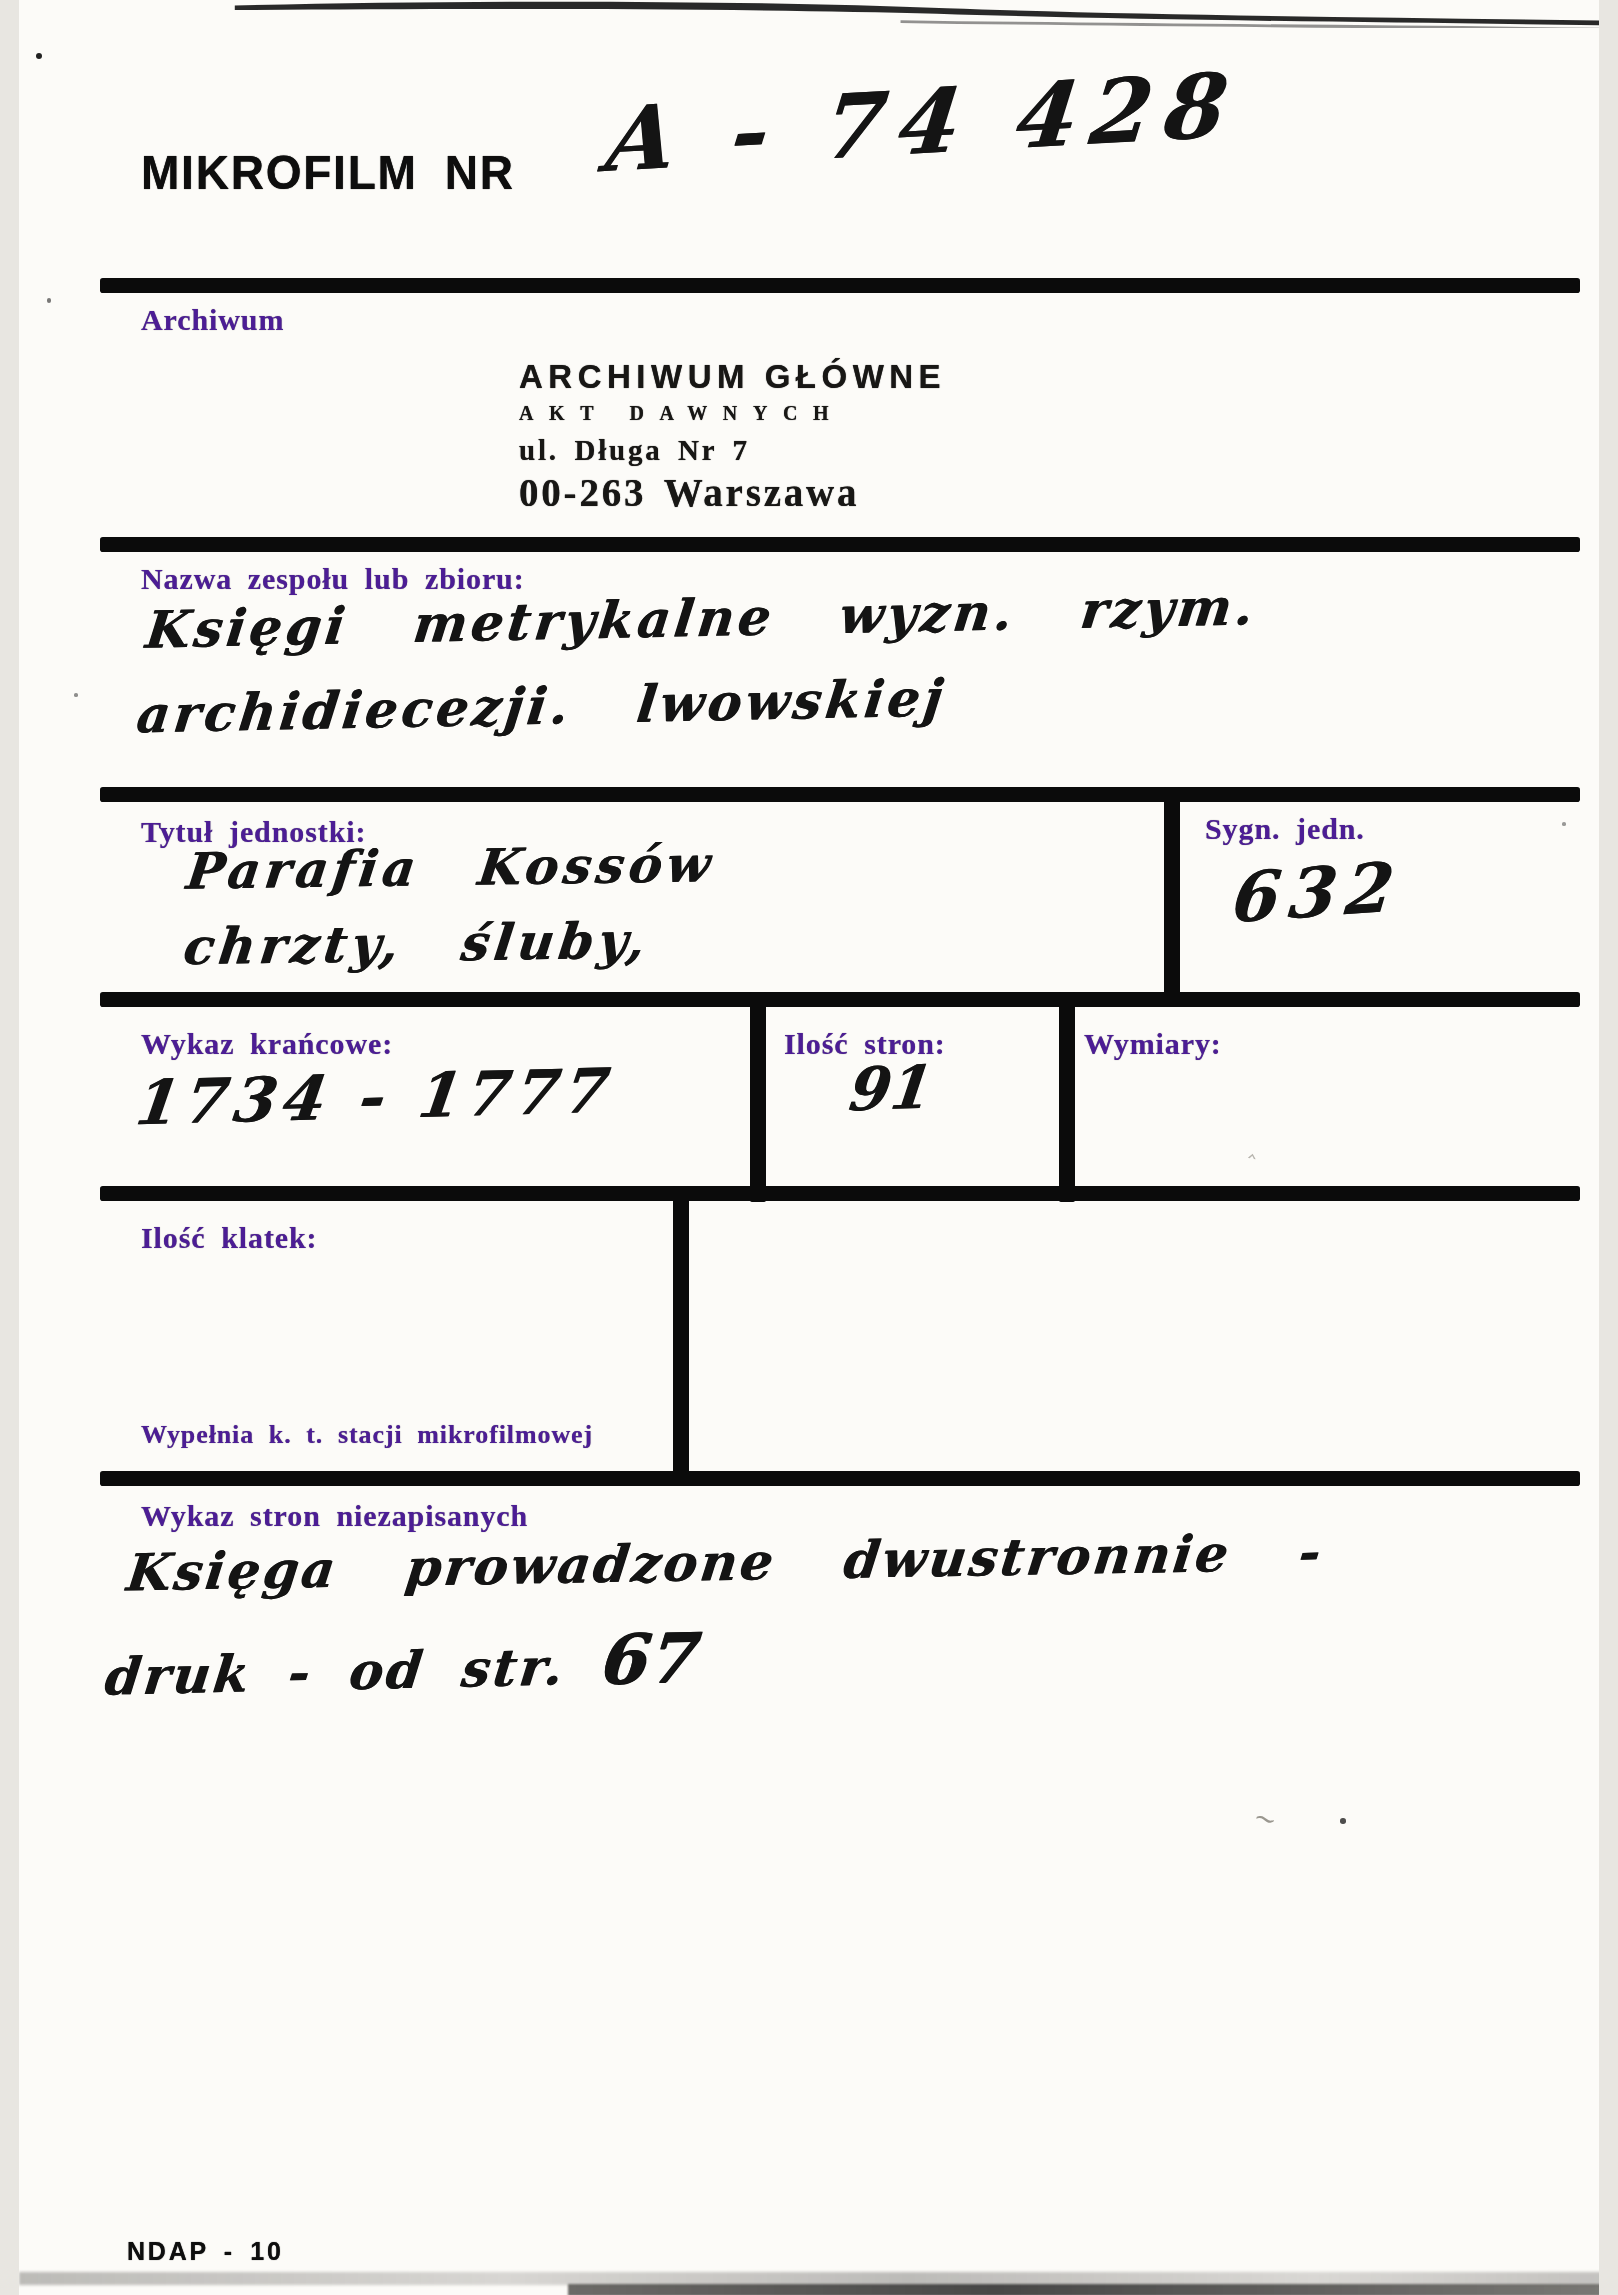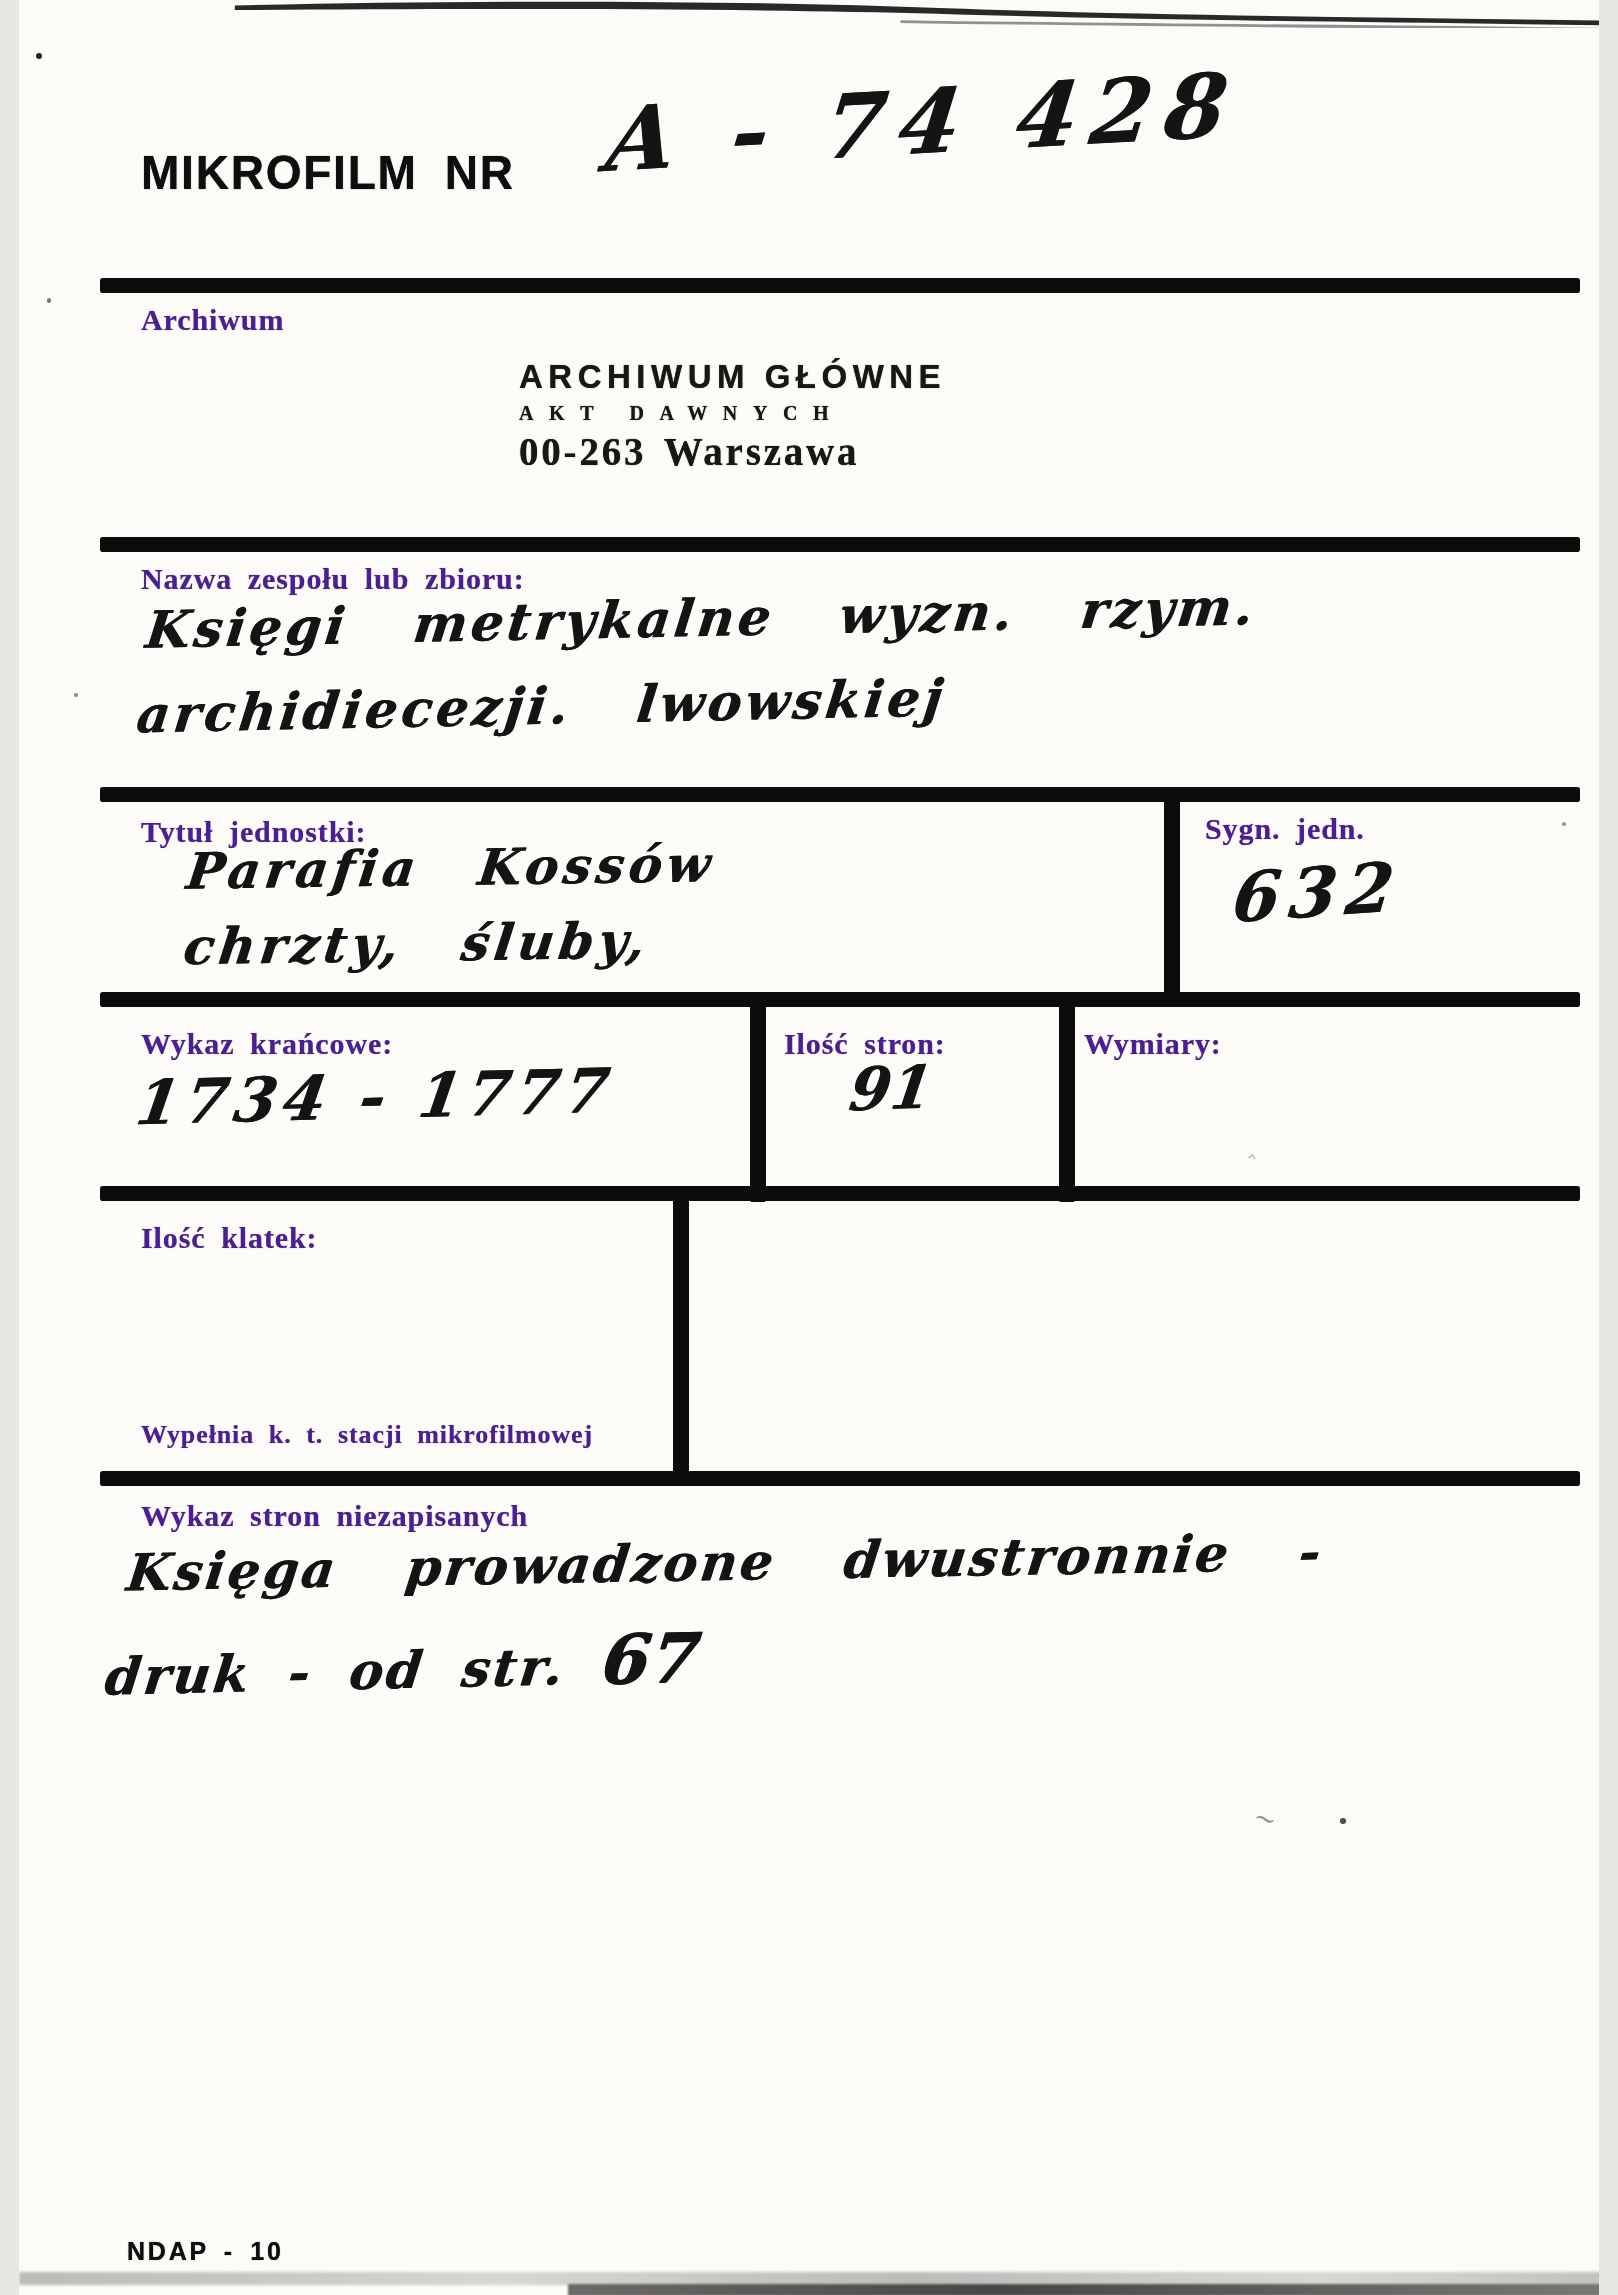--- a/index.html
+++ b/index.html
@@ -95,20 +95,21 @@
   <div class="title">MIKROFILM NR</div>
   <div class="hw hw-big" style="left:588px;top:70px;">A - 74 428</div>
 
   <div class="hrule" style="top:278px;"></div>
 
   <div class="lbl" style="left:122px;top:303px;">Archiwum</div>
 
   <div class="stamp">
     <div class="s1">ARCHIWUM GŁÓWNE</div>
     <div class="s2">AKT DAWNYCH</div>
+    <div class="s3">ul. Długa Nr 7</div>
     <div class="s4">00-263 Warszawa</div>
   </div>
 
   <div class="hrule" style="top:537px;"></div>
 
   <div class="lbl" style="left:122px;top:562px;">Nazwa zespołu lub zbioru:</div>
   <div class="hw hw-nazwa" style="left:127px;top:588px;">Księgi metrykalne wyzn. rzym.</div>
   <div class="hw hw-nazwa" style="left:118px;top:676px;">archidiecezji. lwowskiej</div>
 
   <div class="hrule" style="top:787px;"></div>

